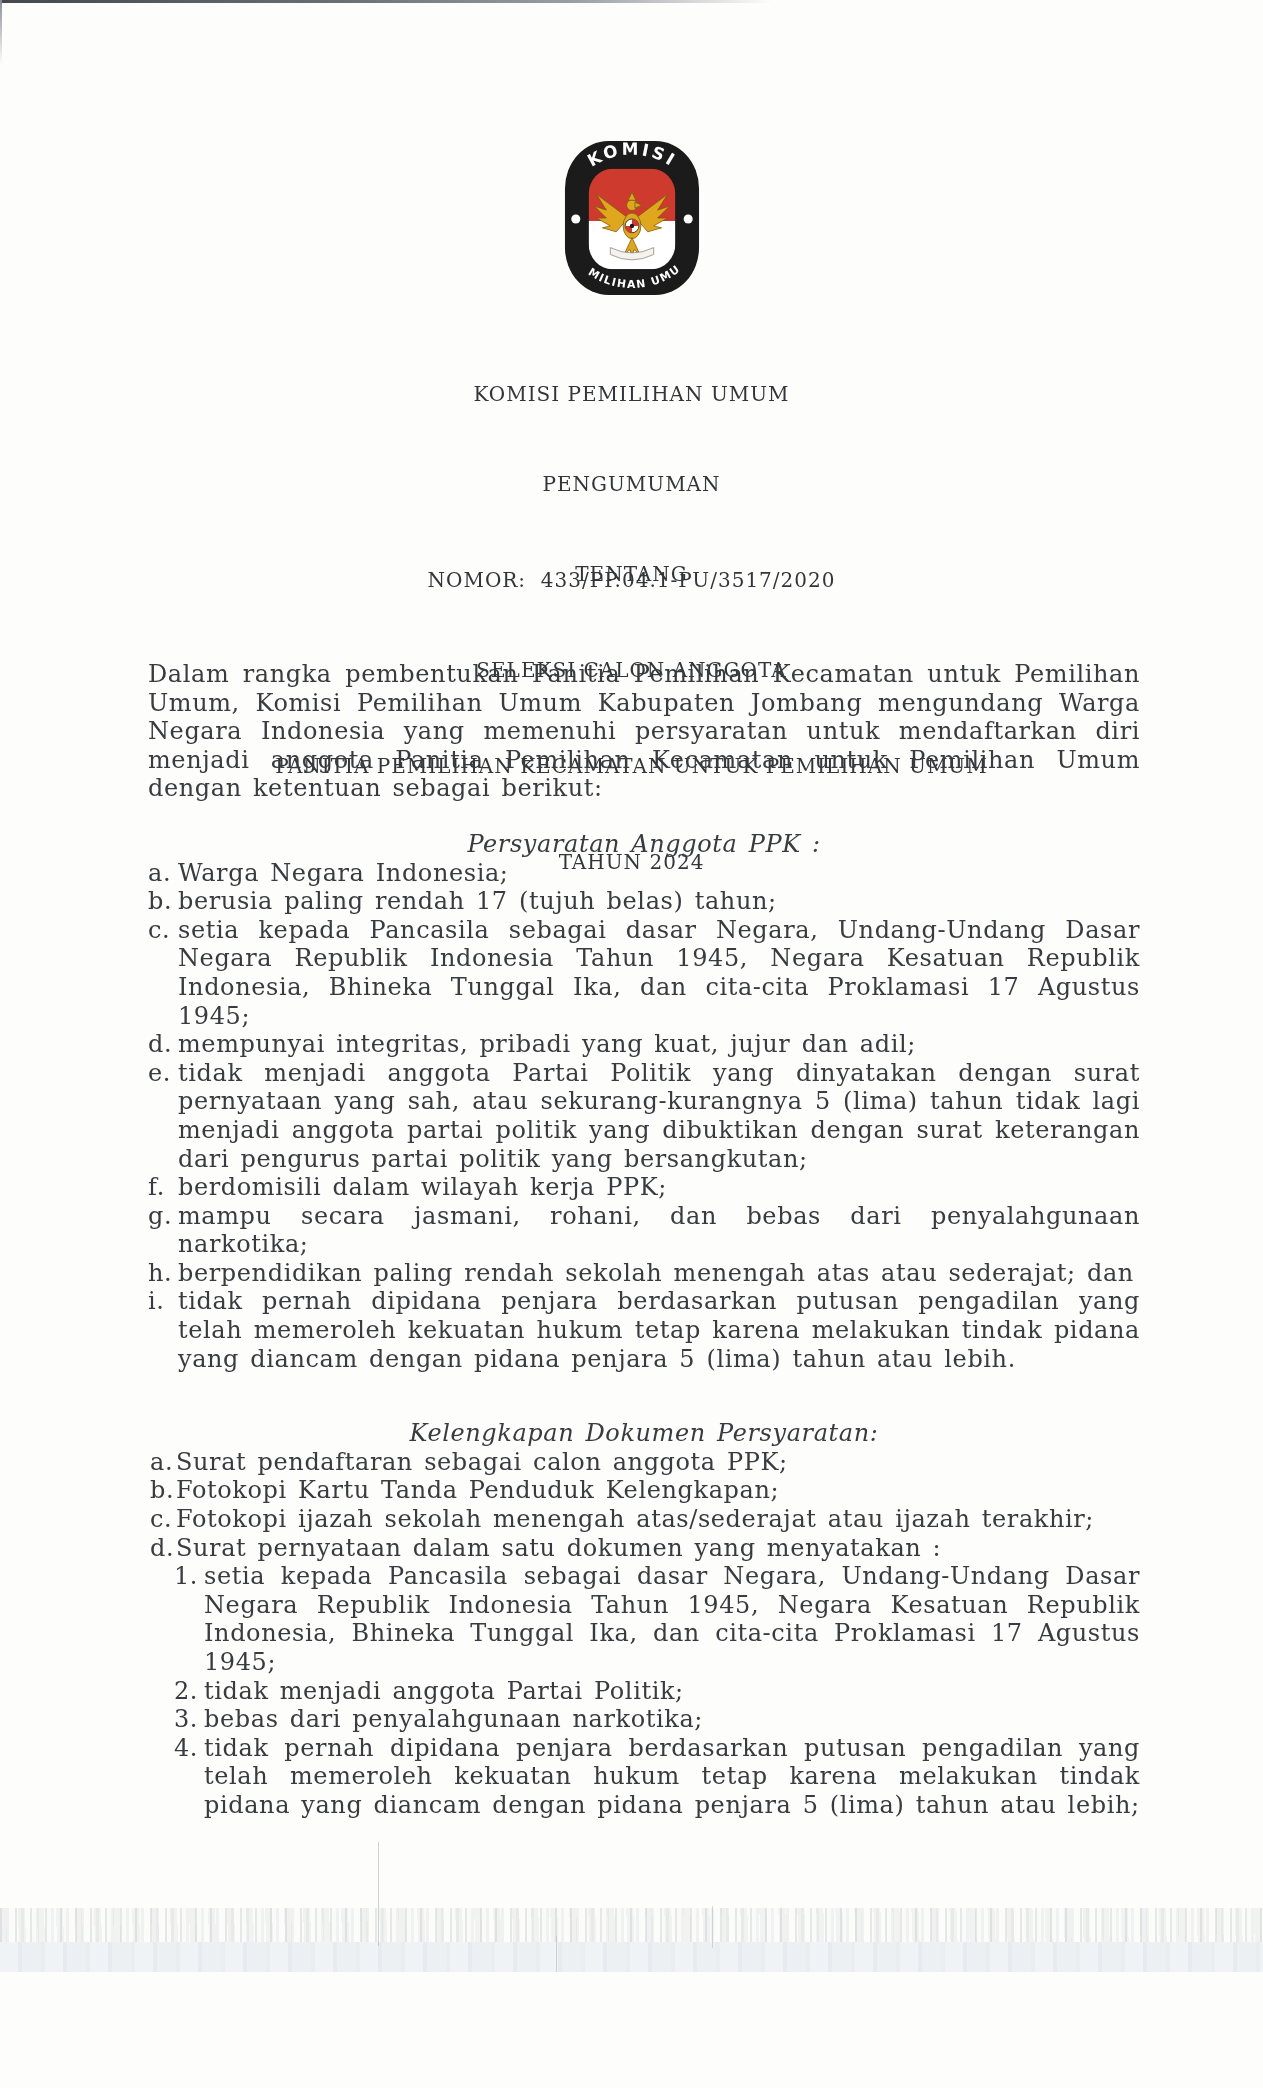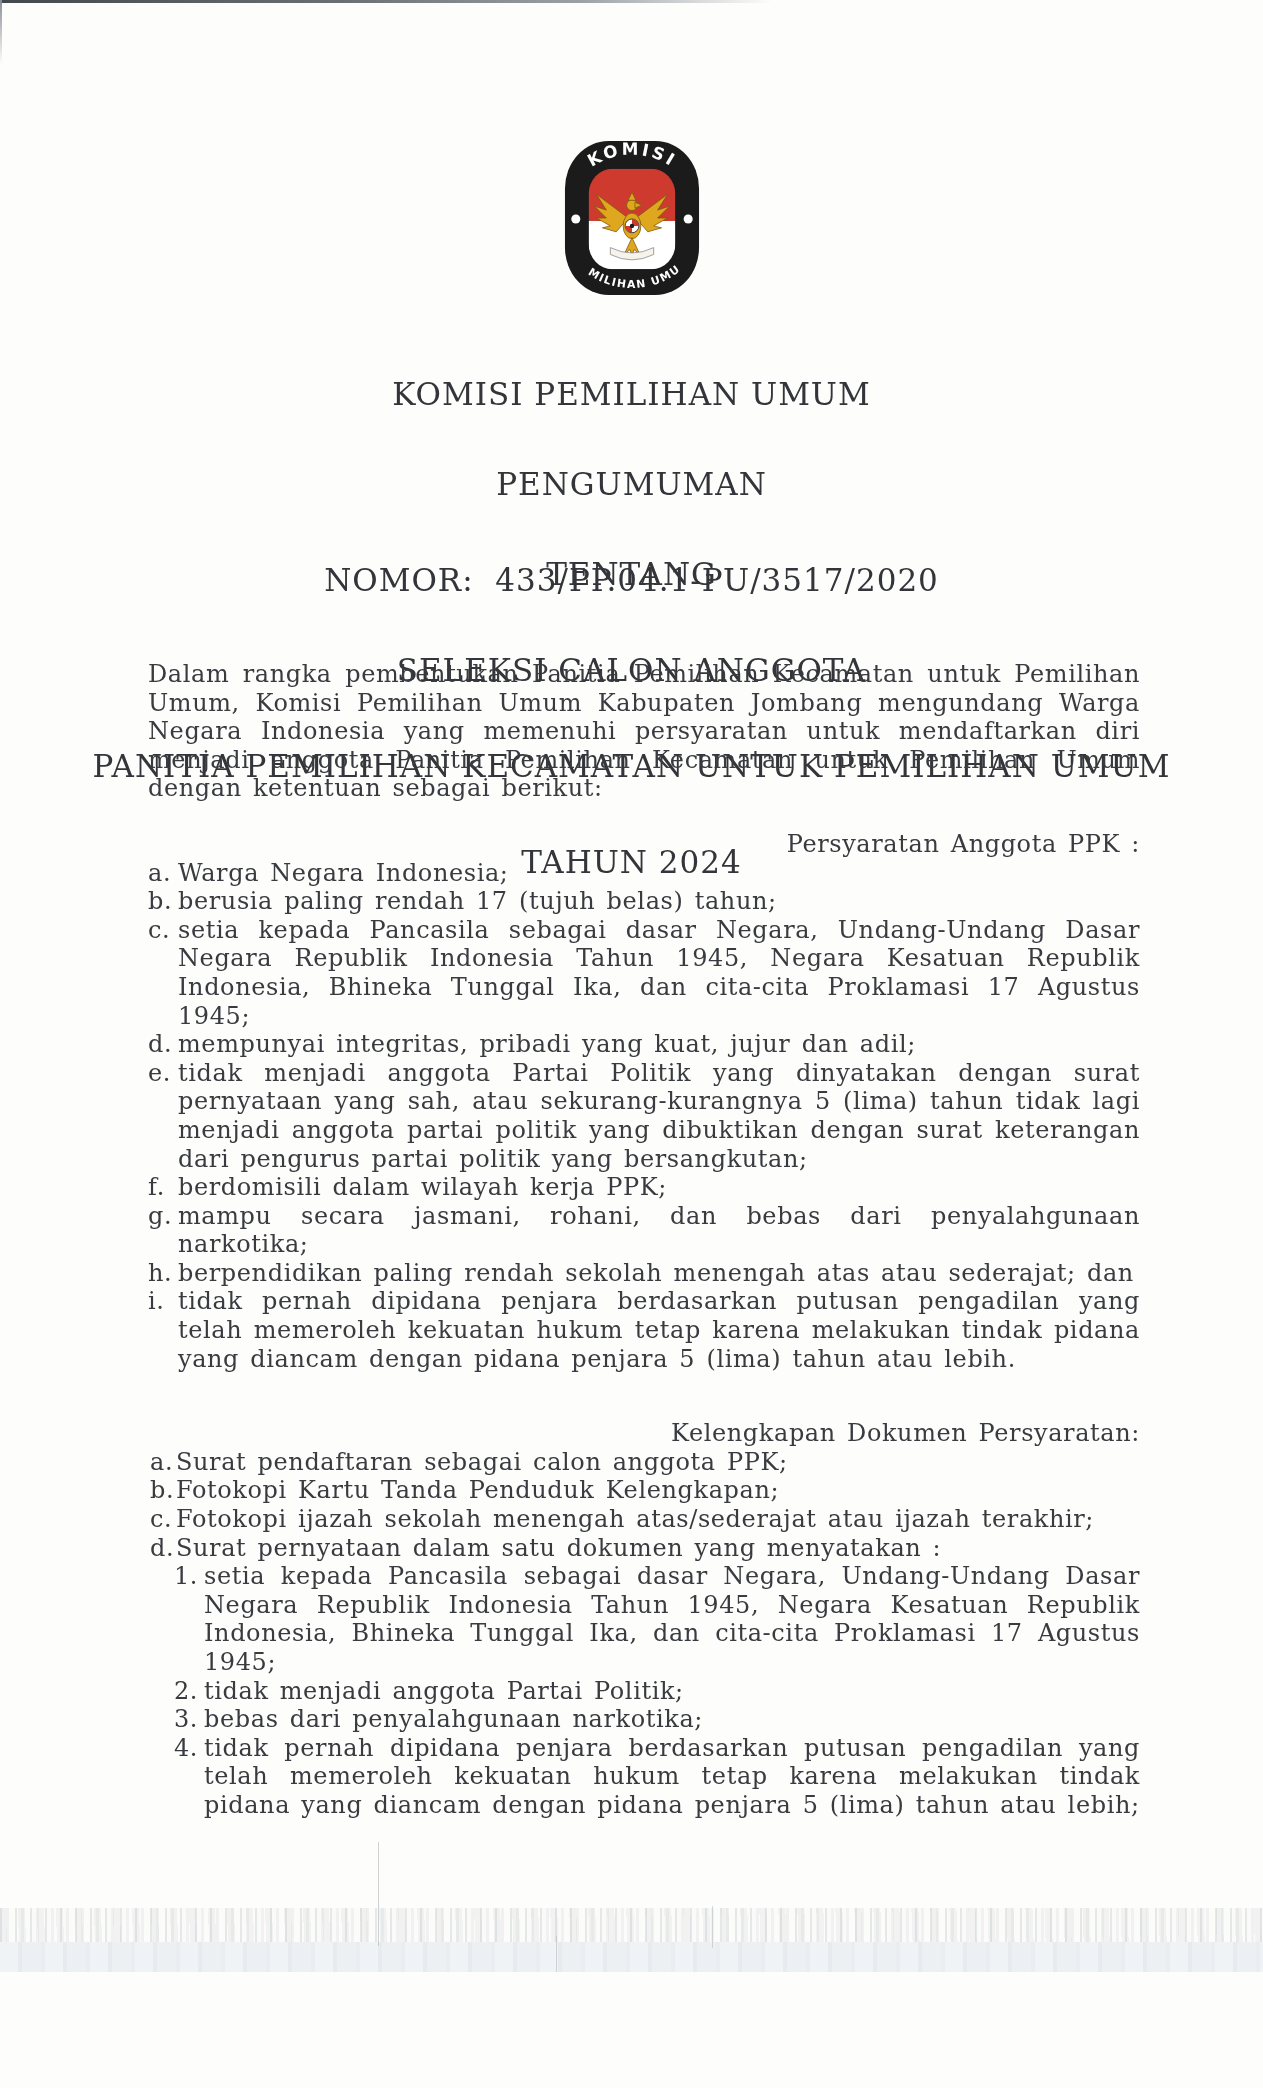--- a/index.html
+++ b/index.html
@@ -26,31 +26,31 @@
     background:repeating-linear-gradient(90deg,#eff2f5 0 18px,#e4e9ee 18px 22px,#ebeff2 22px 41px,#e7ecf0 41px 45px);}
   .vline-1{position:absolute;left:378px;top:1842px;width:1px;height:104px;background:#a9b0b6;opacity:.55;}
   .vline-2{position:absolute;left:556px;top:1936px;width:1px;height:36px;background:#b6bcc2;opacity:.6;}
   .vline-3{position:absolute;left:712px;top:1906px;width:1px;height:42px;background:#b0b6bc;opacity:.5;}
 
   
   .logo{position:absolute;top:138px;left:50%;transform:translateX(-50%);width:138px;height:160px;}
 
   
   .center-block{position:absolute;left:0;width:100%;text-align:center;
-    font-size:31px;line-height:32px;letter-spacing:1px;color:#34353a;white-space:pre-wrap;}
+    font-size:20px;line-height:32px;letter-spacing:1px;color:#34353a;white-space:pre-wrap;}
   .org-block{top:314px;}
   .num-block{top:404px;text-align:center;}
   .tentang-block{top:494px;}
 
   
   .body-text{position:absolute;left:148px;top:660px;width:992px;
     font-size:24px;line-height:28.6px;letter-spacing:.6px;word-spacing:3px;
     text-align:justify;color:#3a3b40;}
   .intro{margin:0;}
-  .sec-heading{margin:27px 0 0 0;text-align:right;}
+  .sec-heading{margin:27px 0 0 0;text-align:center;font-style:italic;}
   .list{margin:0;}
   .li{display:flex;}
   .mk{flex:0 0 30px;}
   .tx{flex:1;text-align:justify;}
   .docs-block{margin-top:46px;}
   .docs-list .li{margin-left:2px;}
   .docs-list .mk{flex:0 0 26px;}
   .sublist{margin-left:26px;}
   .sublist .li{margin-left:0;}
   .sublist .mk{flex:0 0 30px;}

